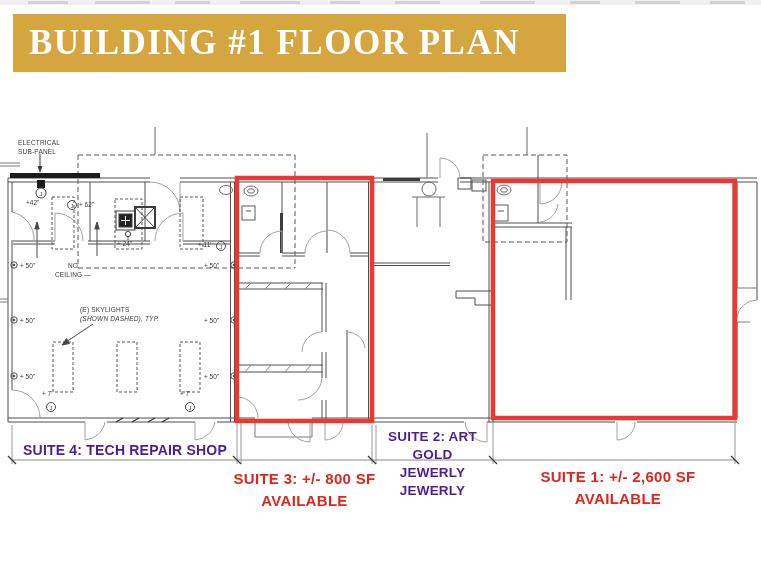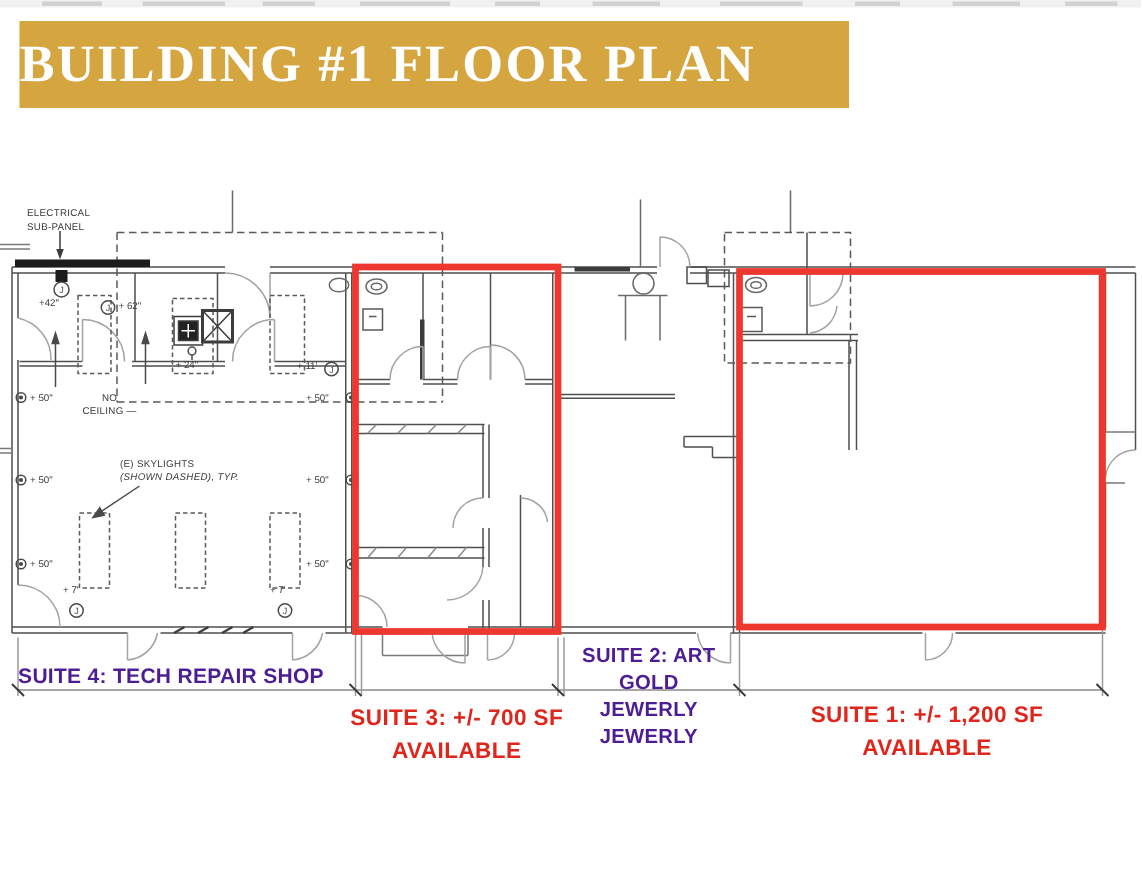--- a/index.html
+++ b/index.html
@@ -5,30 +5,30 @@
   html,body{margin:0;padding:0;background:#fff;}
   #stage{position:relative;width:761px;height:588px;background:#fff;overflow:hidden;
          font-family:"Liberation Sans",sans-serif;}
   
   #artifact-strip{position:absolute;left:0;top:0;width:761px;height:5px;background:#f1f1f1;}
   #artifact-strip i{position:absolute;top:1px;height:3px;background:#d2d2d2;display:block;}
   
   #banner{position:absolute;left:13px;top:14px;width:553px;height:58px;display:flex;
           align-items:center;}
   #banner-title{font-family:"Liberation Serif","DejaVu Serif",serif;font-weight:700;
-          font-size:35px;letter-spacing:1.5px;color:#fff;white-space:nowrap;}
+          font-size:35px;letter-spacing:1.5px;color:#fff;padding-left:16px;white-space:nowrap;}
   
   #plan-svg{position:absolute;left:0;top:0;}
   .dim{position:absolute;font-size:6.5px;line-height:7px;color:#3a3a3a;white-space:pre;}
   .note{position:absolute;font-size:6.5px;line-height:8.5px;color:#3a3a3a;letter-spacing:.2px;}
   .note .it{font-style:italic;}
   .suite-label-black{position:absolute;font-weight:800;color:#4c1d95;text-align:center;
           letter-spacing:.2px;}
   .suite-label-red{position:absolute;font-weight:800;text-align:center;letter-spacing:.3px;}
-  #suite4-label{left:2px;top:442px;width:224px;font-size:14px;}
+  #suite4-label{left:13px;top:442px;width:224px;font-size:14px;}
   #suite2-label{left:372px;top:428px;width:121px;font-size:13.5px;line-height:18px;}
   #suite3-label{left:233px;top:468px;width:143px;font-size:15px;line-height:22px;}
   #suite1-label{left:493px;top:466px;width:250px;font-size:15px;line-height:22px;}
 </style>
 </head>
 <body>
 
 <div id="stage">
 
   <div id="artifact-strip">
@@ -252,22 +252,22 @@
     </div>
 
   <div id="suite4-label" class="suite-label-black">SUITE 4: TECH REPAIR SHOP</div>
 
   <div id="suite2-label" class="suite-label-black">
     <div>SUITE 2: ART GOLD</div>
     <div>JEWERLY JEWERLY</div>
   </div>
 
   <div id="suite3-label" class="suite-label-red" style="color: rgb(223, 38, 28);">
-    <div>SUITE 3: +/- 700 SF</div>
+    <div>SUITE 3: +/- 800 SF</div>
     <div>AVAILABLE</div>
   </div>
 
   <div id="suite1-label" class="suite-label-red" style="color: rgb(223, 38, 28);">
-    <div>SUITE 1: +/- 1,200 SF</div>
+    <div>SUITE 1: +/- 2,600 SF</div>
     <div>AVAILABLE</div>
   </div>
 
 </div>
 
 </body></html>

